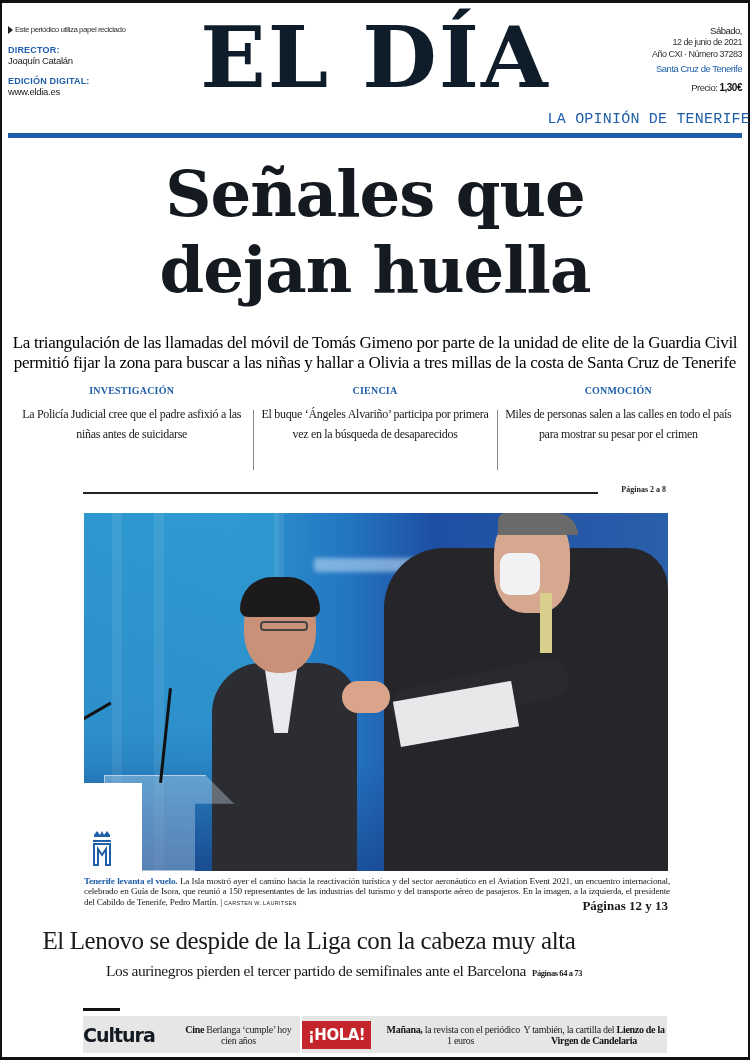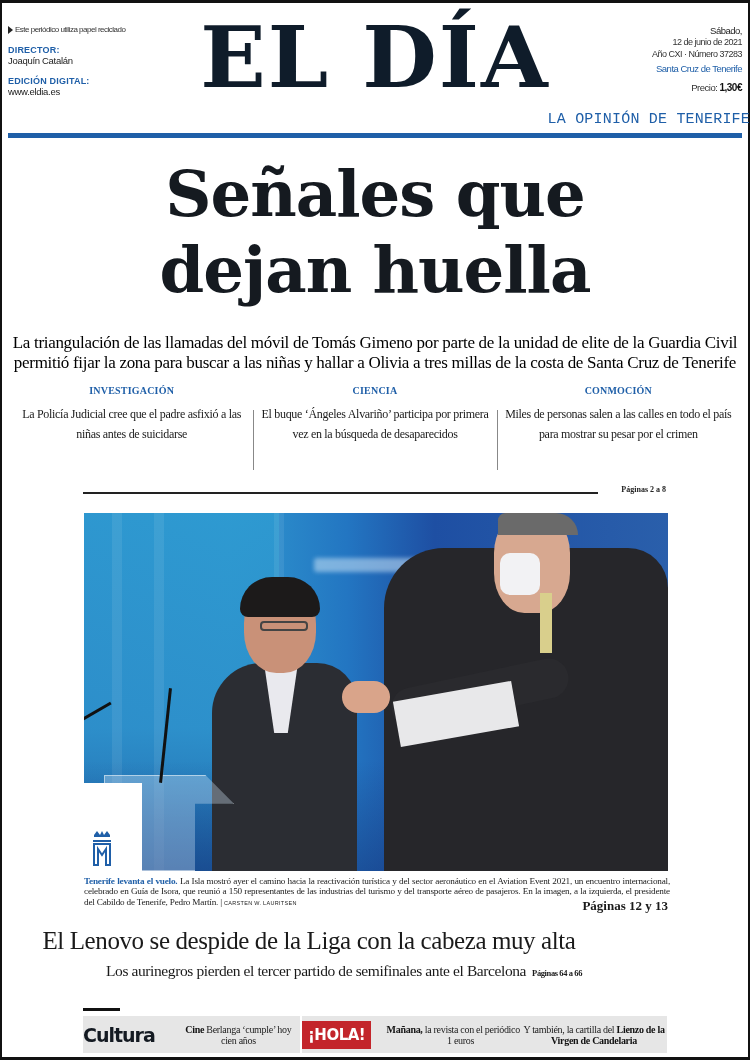--- a/index.html
+++ b/index.html
@@ -199,21 +199,21 @@
   </div>
 </div>
 
 <div class="caption">
   <span class="cap-lead">Tenerife levanta el vuelo.</span><span> La Isla mostró ayer el camino hacia la reactivación turística y del sector aeronáutico en el Aviation Event 2021, un encuentro internacional, celebrado en Guía de Isora, que reunió a 150 representantes de las industrias del turismo y del transporte aéreo de pasajeros. En la imagen, a la izquierda, el presidente del Cabildo de Tenerife, Pedro Martín. | </span><span class="credit">CARSTEN W. LAURITSEN</span>
 </div>
 <div class="pages-2">Páginas 12 y 13</div>
 
 <div class="sport-title">El Lenovo se despide de la Liga con la cabeza muy alta</div>
 <div class="sport-sub">
-  <span>Los aurinegros pierden el tercer partido de semifinales ante el Barcelona</span><span class="pages-3">Páginas 64 a 66</span>
+  <span>Los aurinegros pierden el tercer partido de semifinales ante el Barcelona</span><span class="pages-3">Páginas 64 a 73</span>
 </div>
 
 <div class="promo-rule"></div>
 <div class="promo promo-cultura">
   <span class="cultura-label">Cultura</span>
   <span class="promo-text"><b>Cine</b><span> Berlanga ‘cumple’ hoy cien años</span></span>
 </div>
 <div class="promo promo-hola">
   <span class="hola-logo">¡HOLA!</span>
   <span class="promo-text"><b>Mañana,</b><span> la revista con el periódico por 1 euros</span></span>

